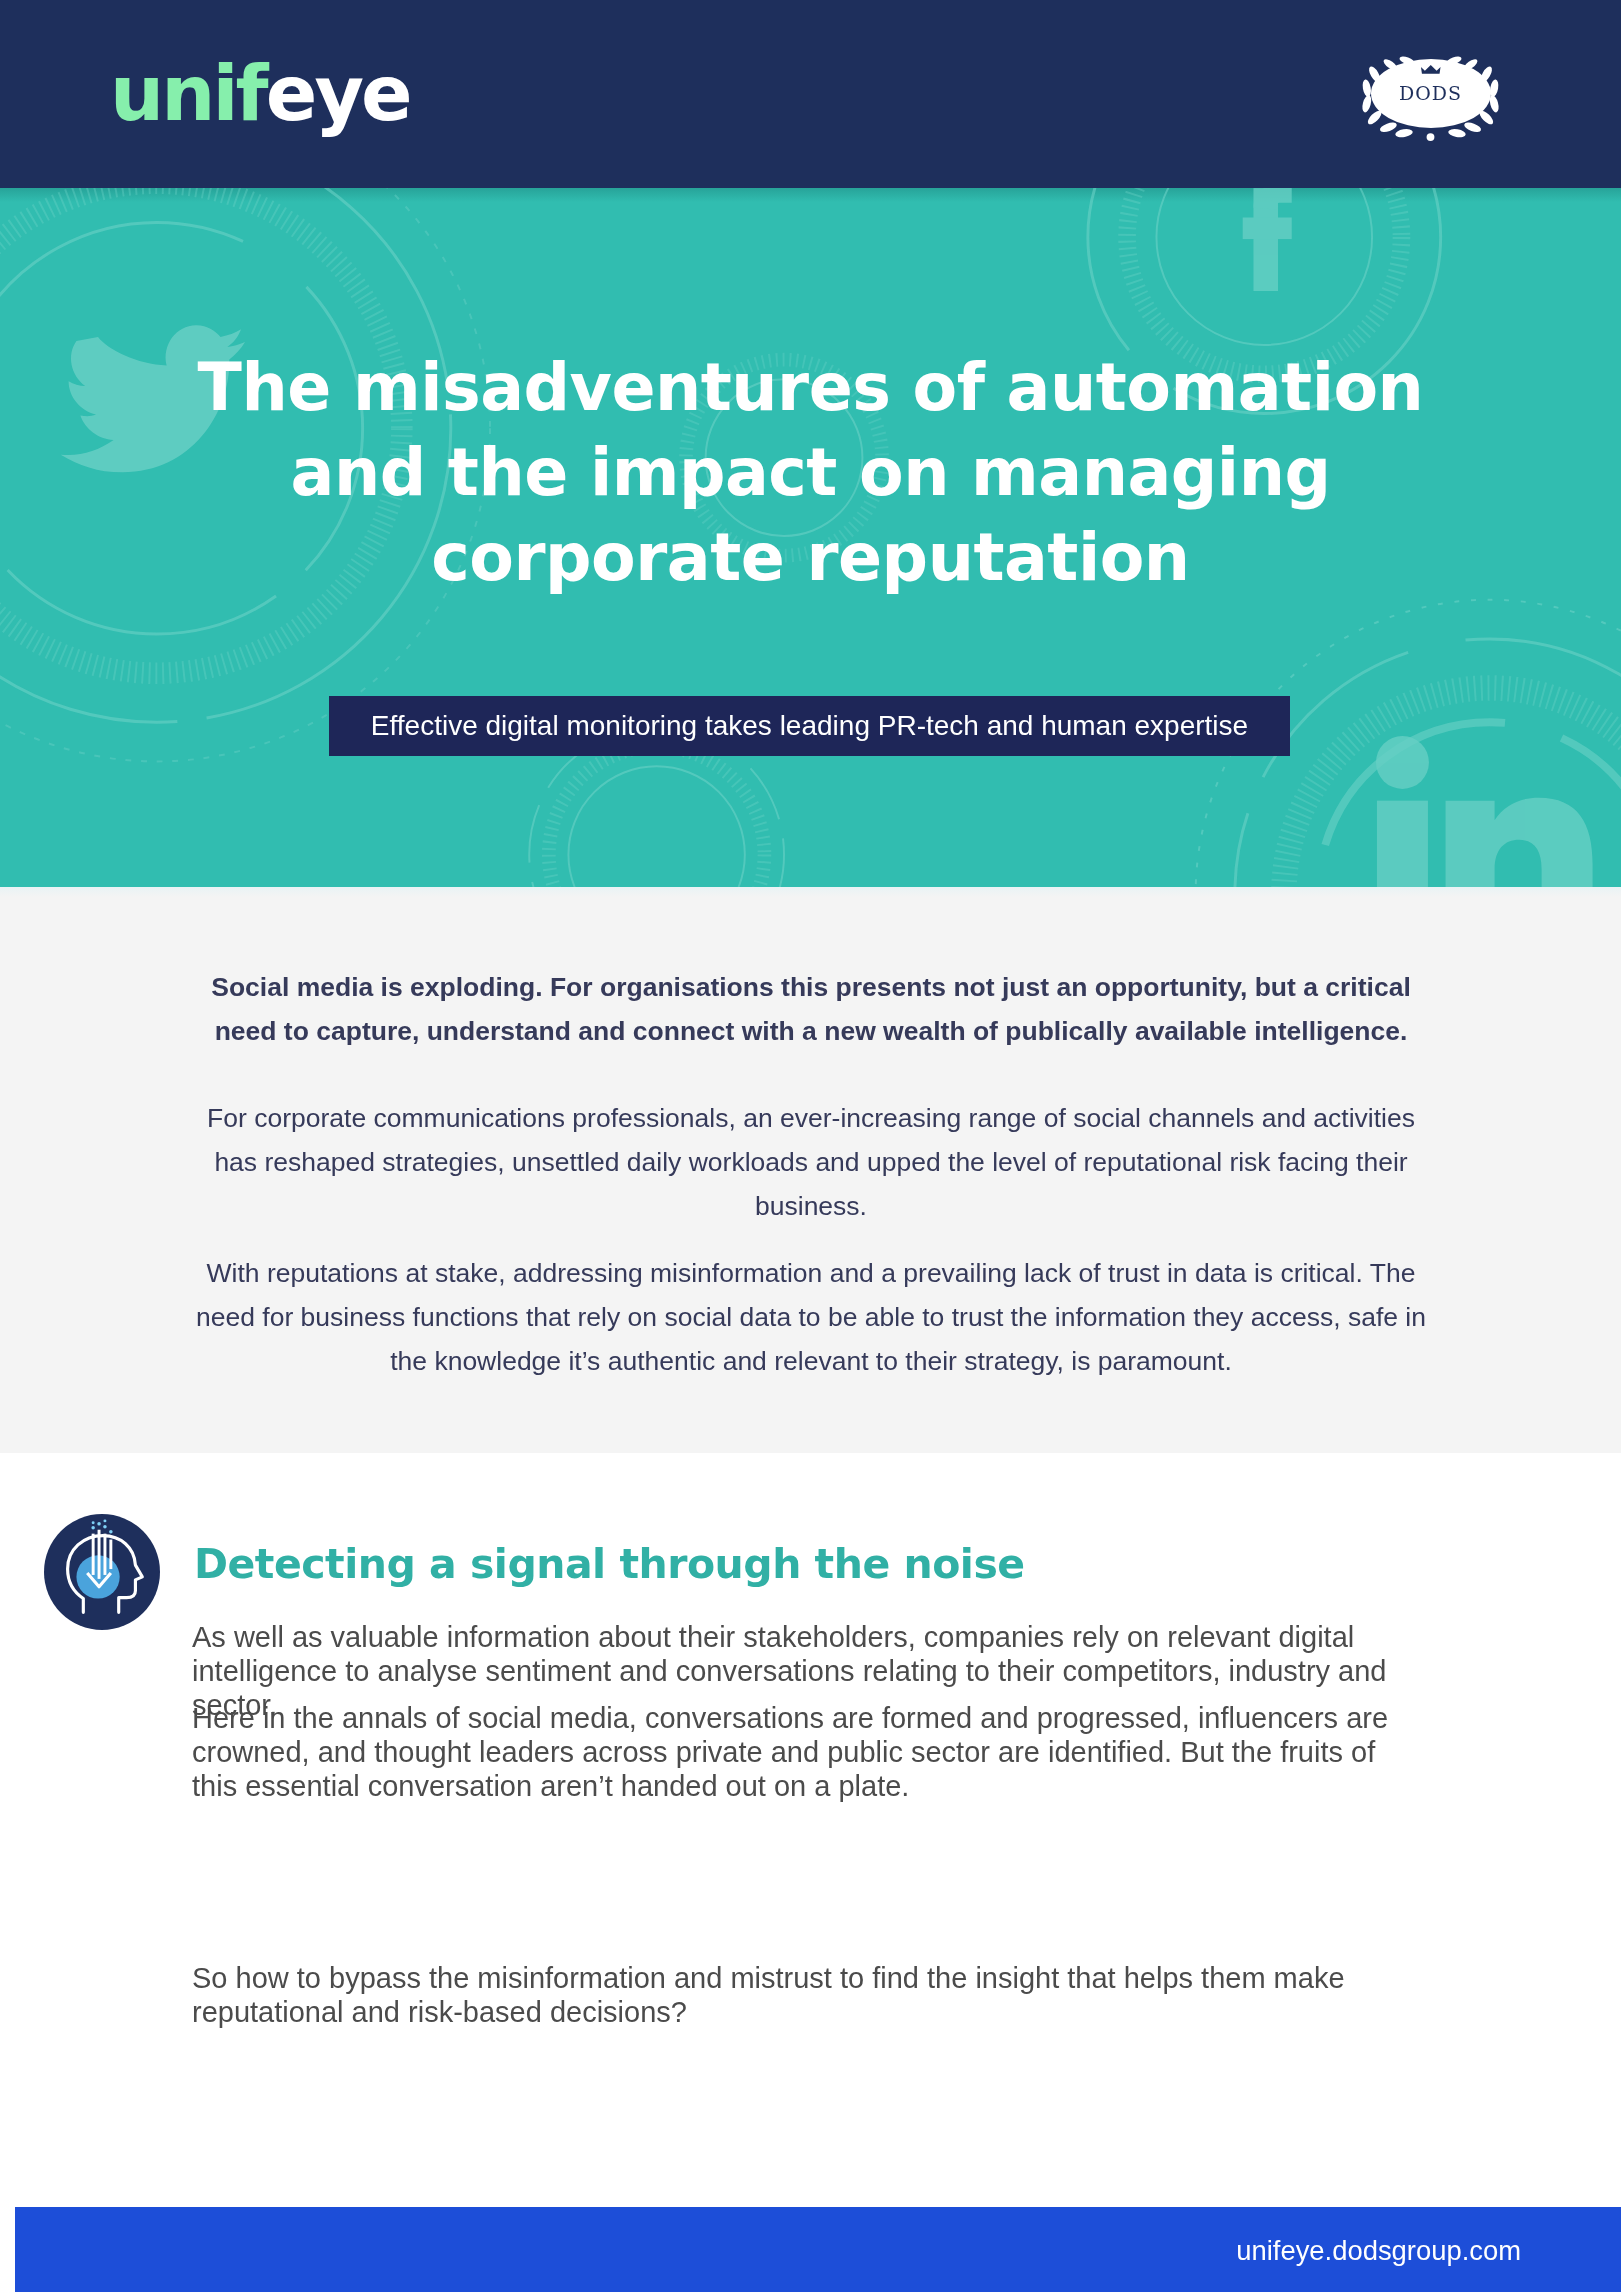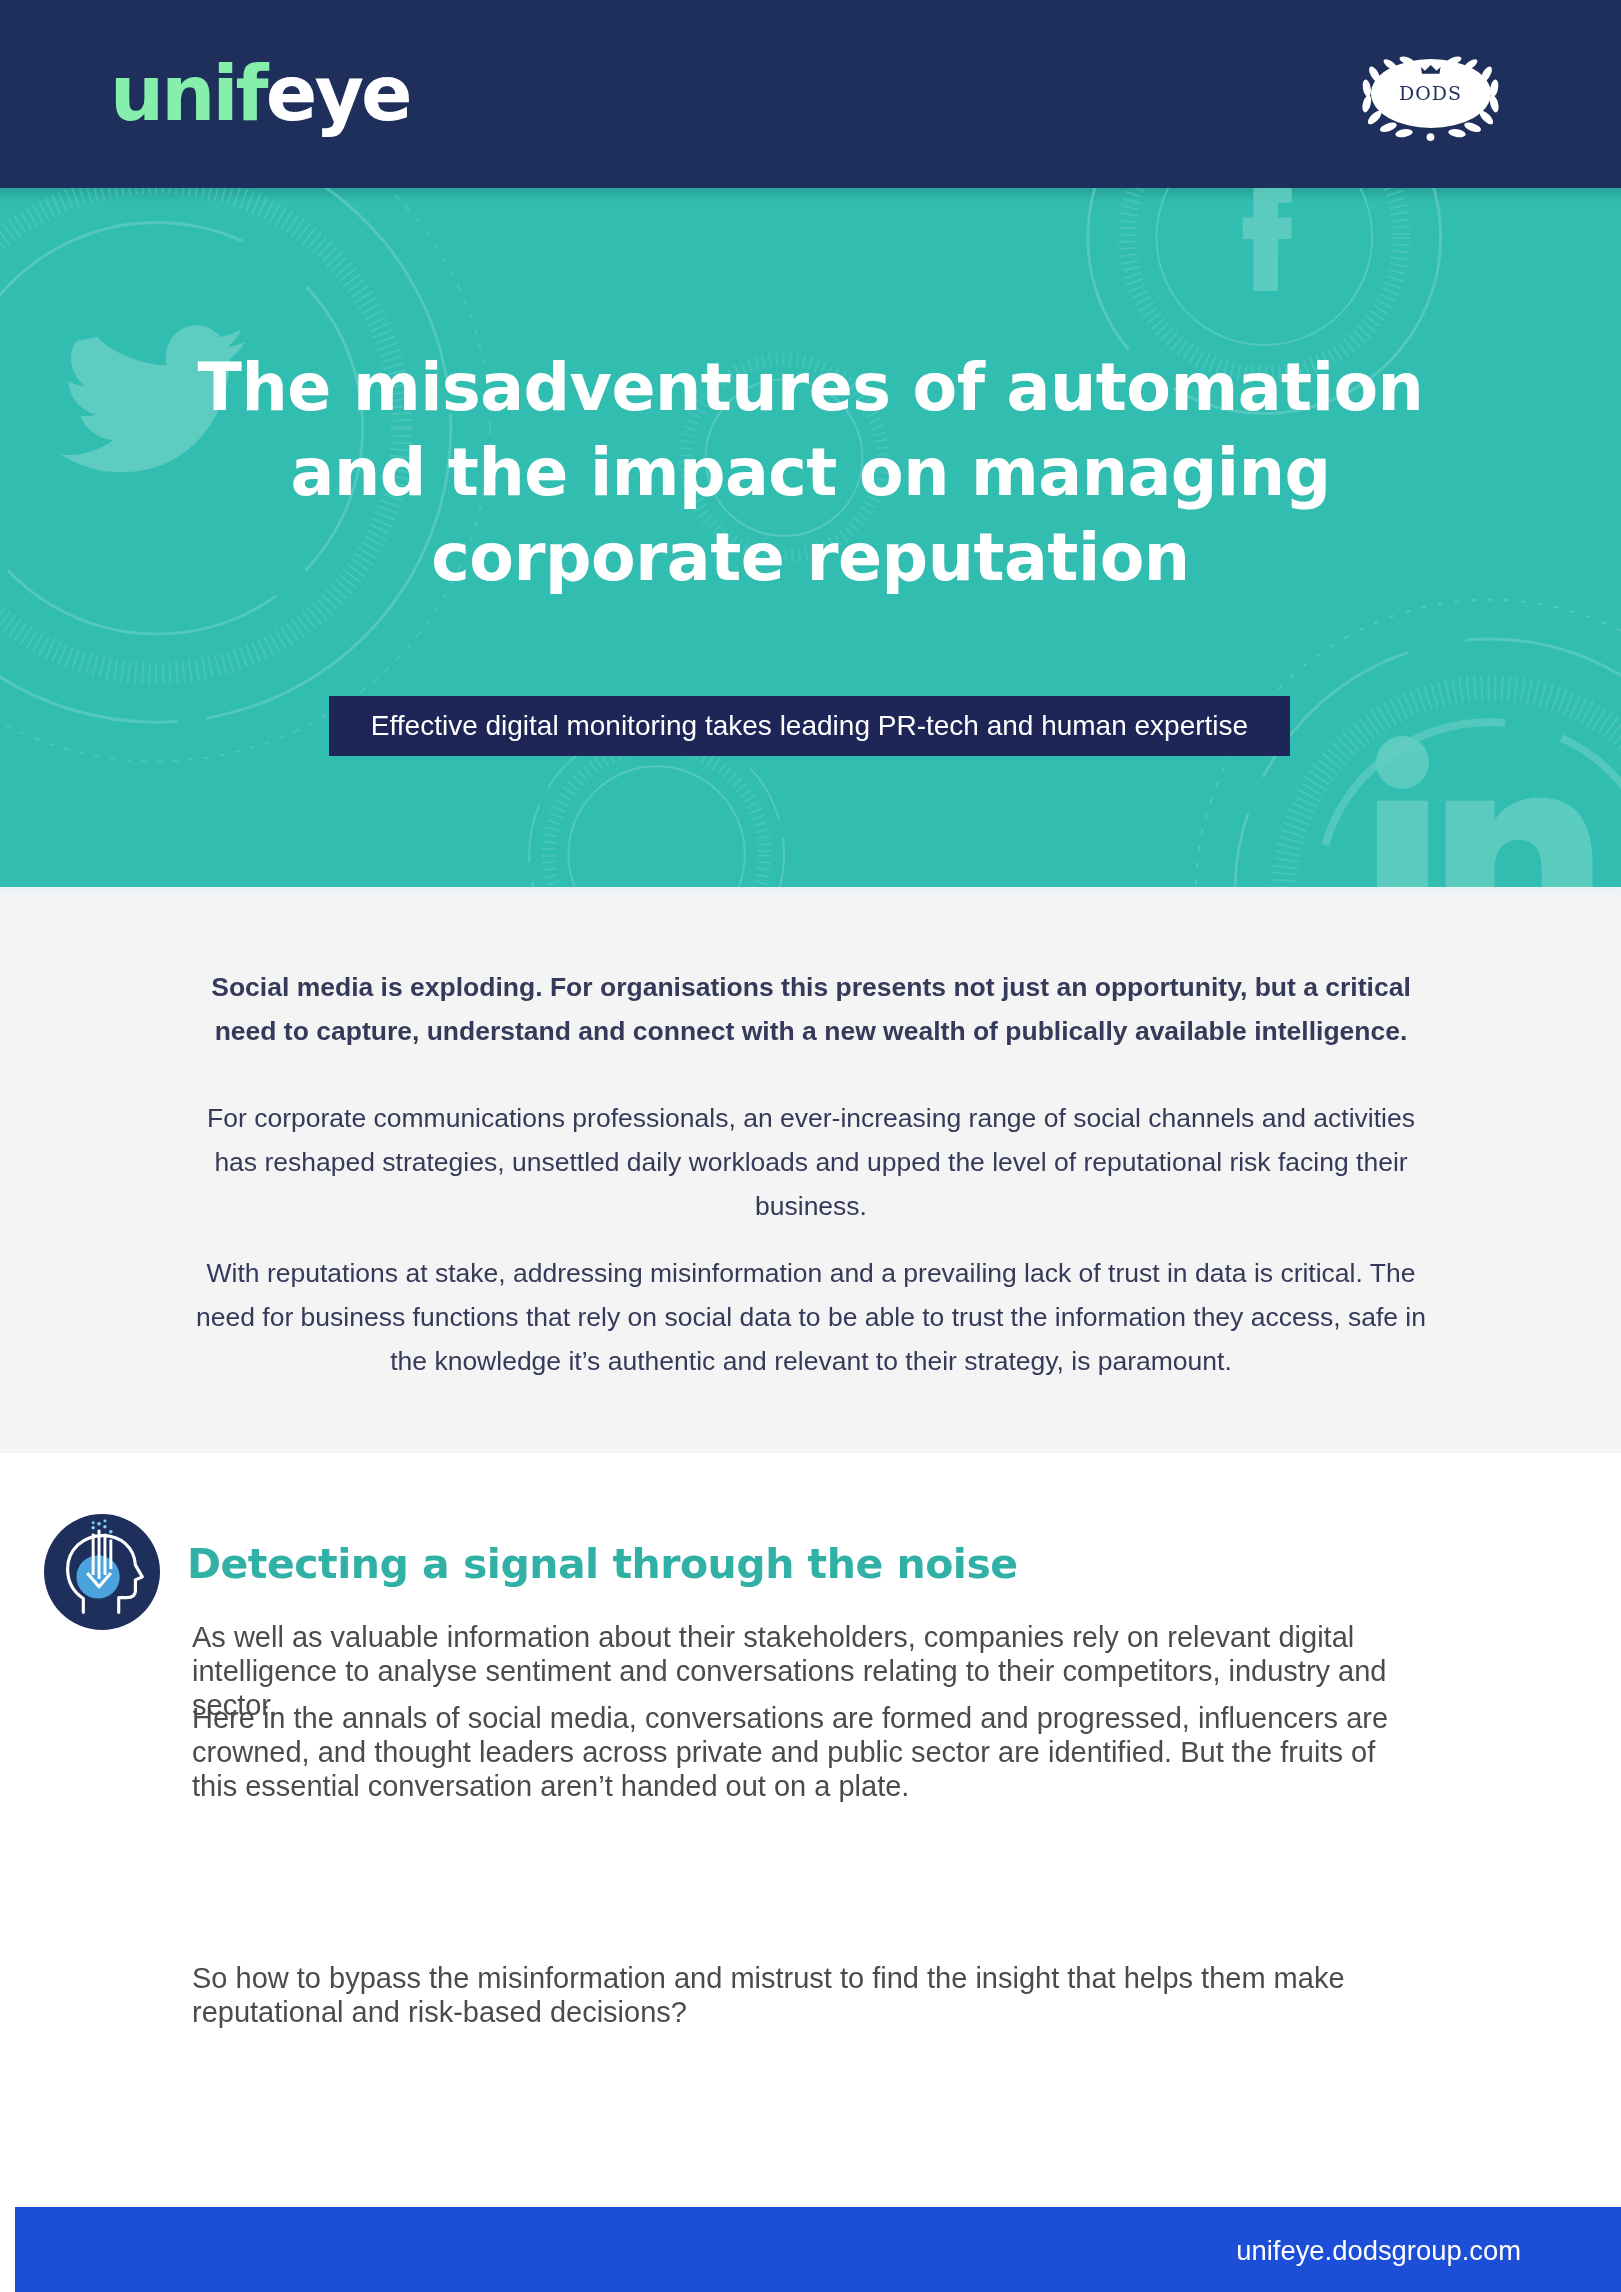--- a/index.html
+++ b/index.html
@@ -73,21 +73,21 @@
   .intro-lead { top: 78px; font-weight: bold; }
   .intro-p1 { top: 209px; }
   .intro-p2 { top: 364px; }
 
   
   .section {
     position: absolute; left: 0; top: 1453px; width: 1621px; height: 748px; background: #ffffff;
   }
   .section-icon { position: absolute; left: 44px; top: 61px; width: 116px; height: 116px; }
   .section-title {
-    position: absolute; left: 187px; top: 86px;
+    position: absolute; left: 194px; top: 86px;
     color: #31b0a5; font-family: "DejaVu Sans", sans-serif; font-weight: bold;
     font-size: 41px; line-height: 51px; letter-spacing: -0.5px;
   }
   .section-p {
     position: absolute; left: 192px; width: 1235px;
     color: #4b4b4b; font-family: "Liberation Sans", sans-serif;
     font-size: 29px; line-height: 34px;
   }
   .sp1 { top: 167px; }
   .sp2 { top: 248px; }

